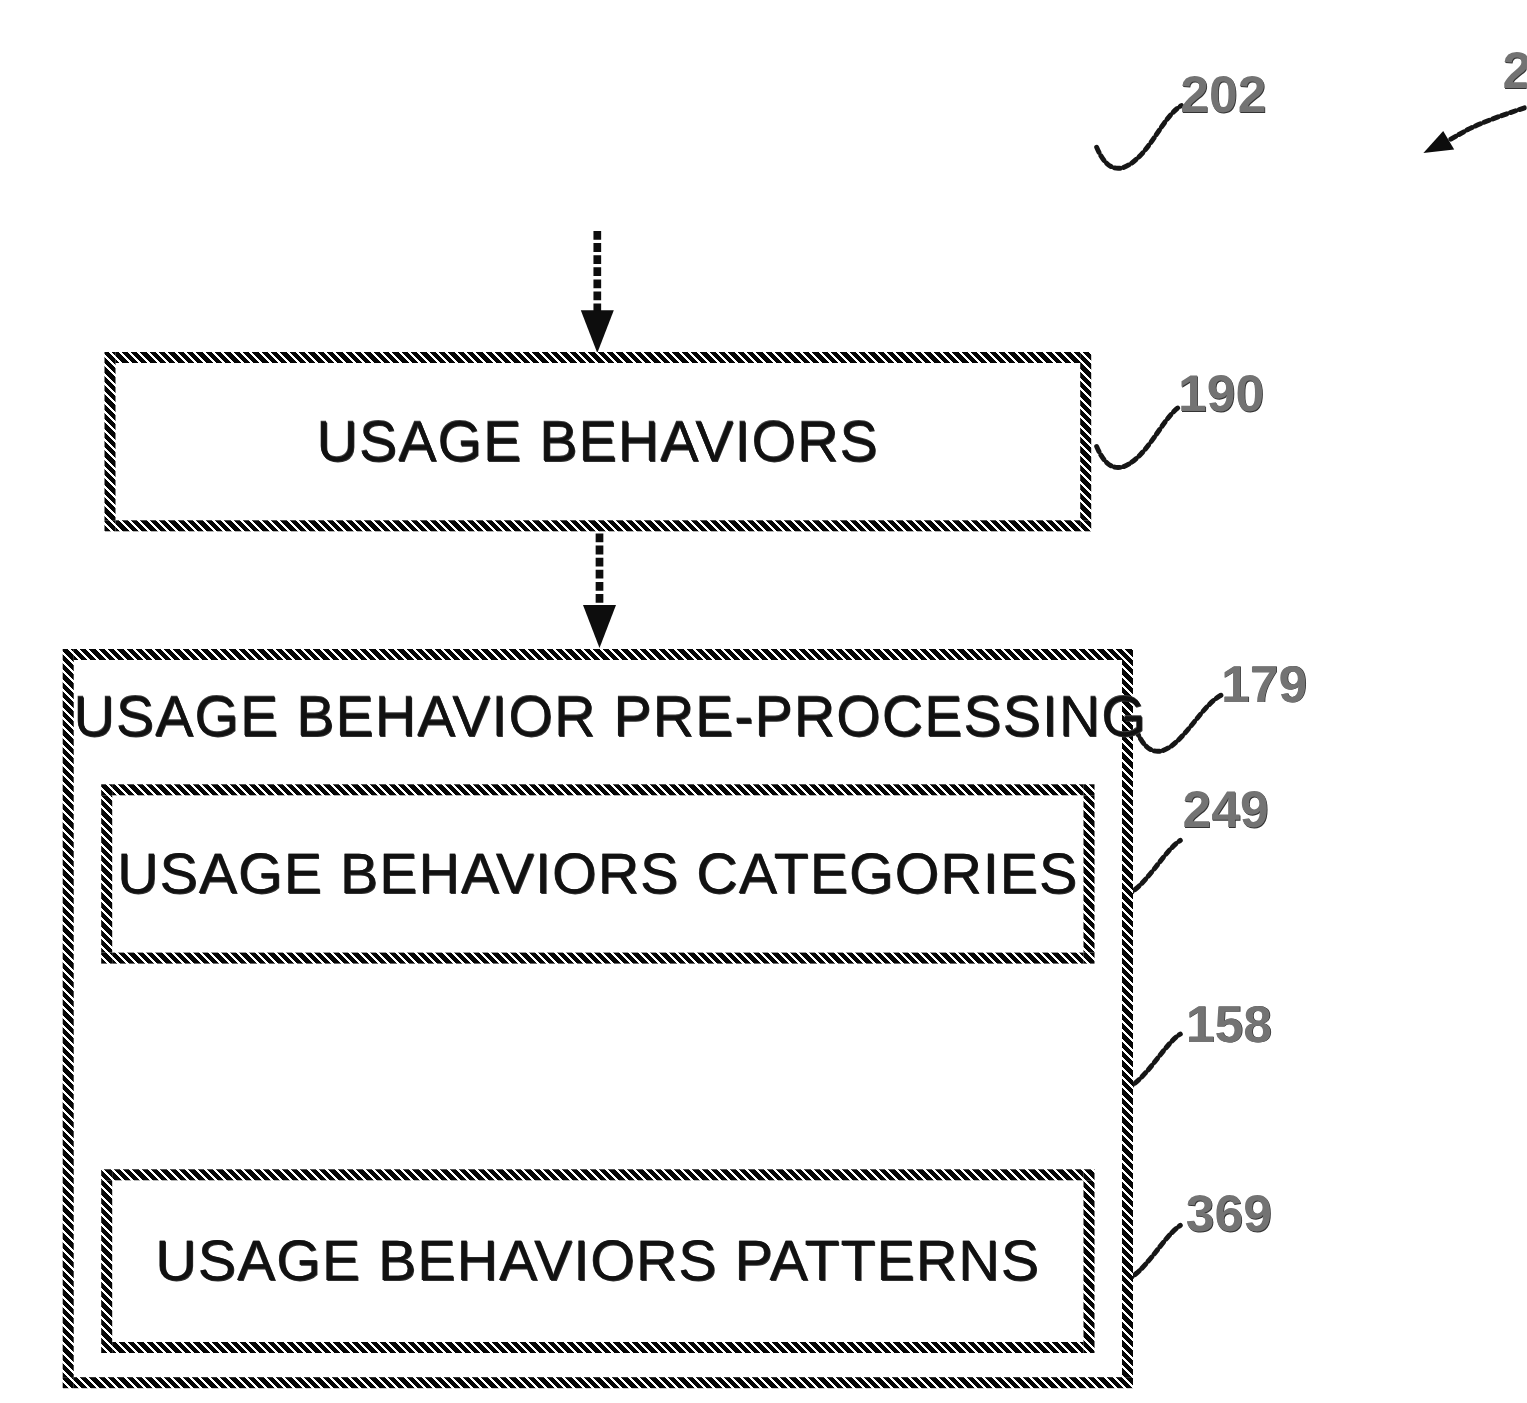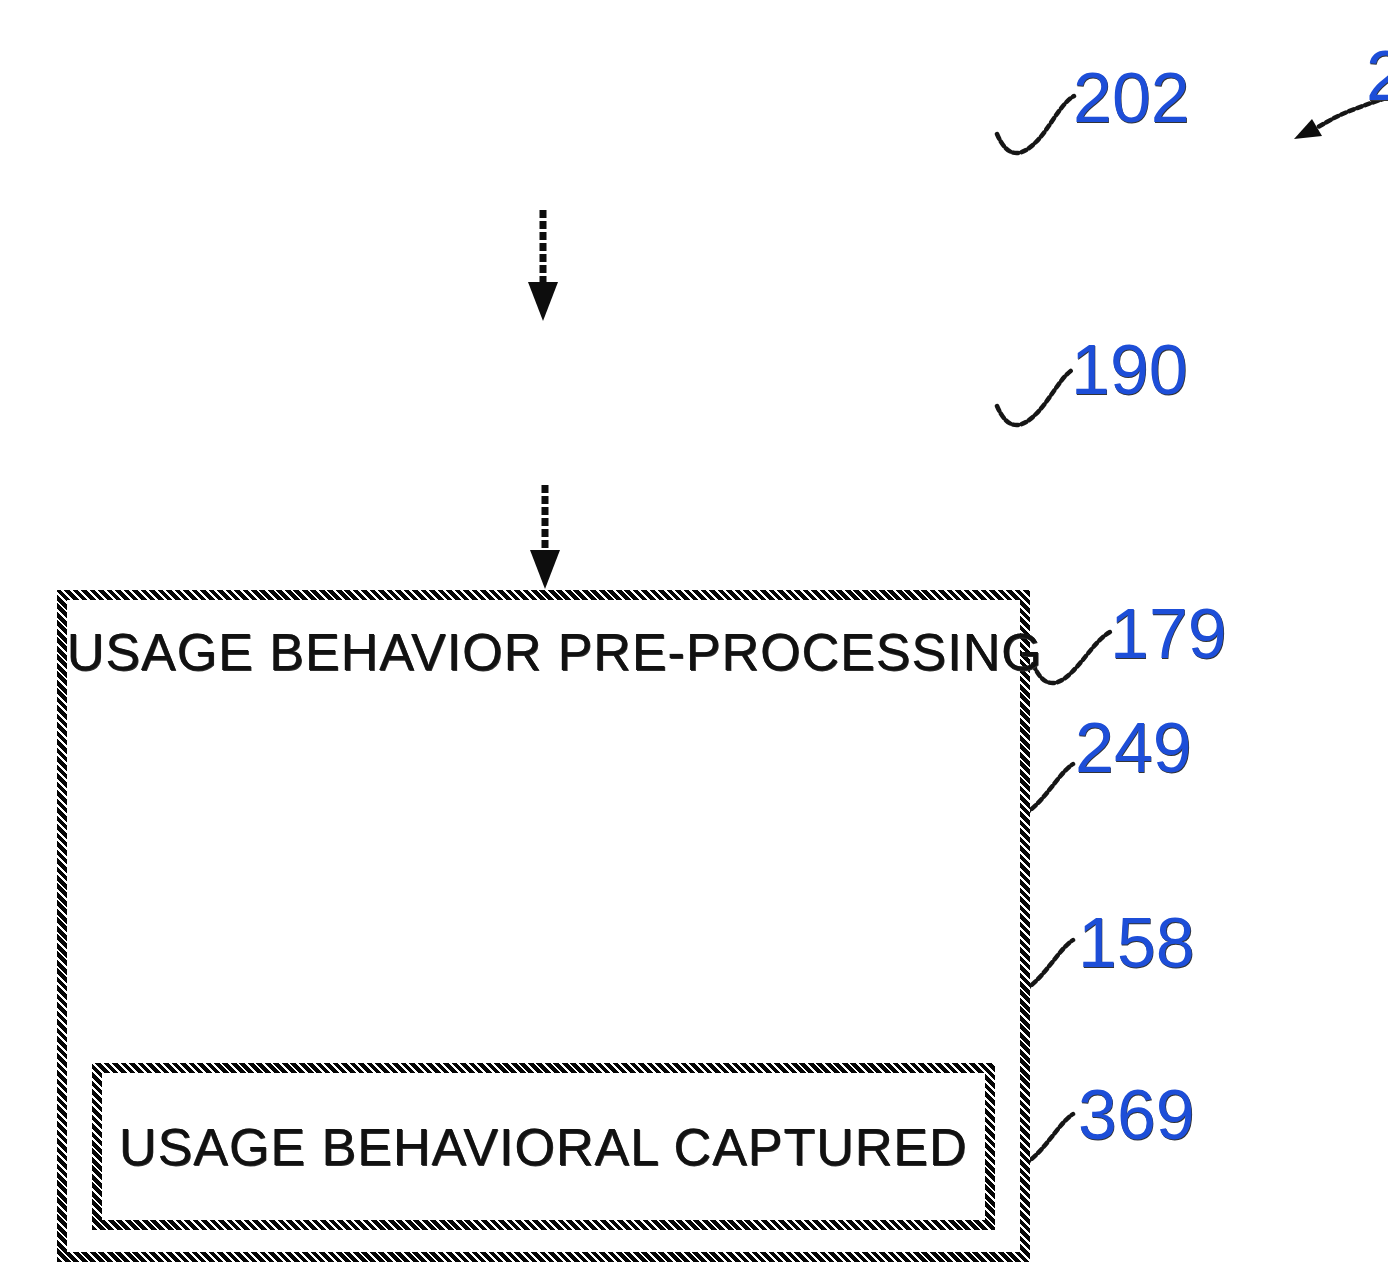--- a/index.html
+++ b/index.html
@@ -39,23 +39,23 @@
   }
   .container-title {
     position: absolute;
     left: 0;
     top: 22px;
     width: 100%;
     text-align: right;
   }
   .ref-num {
     position: absolute;
-    font-size: 70px;
-    font-weight: 400;
-    color: #1d4ed8;
+    font-size: 47px;
+    font-weight: 700;
+    color: #737373;
     text-shadow: 0.6px 0.6px 0 #333333;
     white-space: nowrap;
   }
   .overlay {
     position: absolute;
     left: 0;
     top: 0;
     width: 1388px;
     height: 1275px;
     pointer-events: none;
@@ -103,33 +103,39 @@
     <path class="leader" d="M998,1150 C1009,1172 1023,1168 1037,1154 C1051,1140 1061,1122 1073,1114"></path>
 
     <g>
       <path class="leader" d="M1386,98 C1368,104 1350,110 1334,118 L1318,127"></path>
       <polygon class="flow-head" points="1294,139 1312,119 1322,136"></polygon>
     </g>
   </svg>
 
   <div class="ref-num" style="left:1073px; top:58px;">202</div>
 
+  <div class="node-box" style="left:95px; top:320px; width:897px; height:163px;">
+    <span class="node-label">USAGE BEHAVIORS</span>
+  </div>
   <div class="ref-num" style="left:1071px; top:330px;">190</div>
 
   <div class="node-box" style="left:57px; top:590px; width:973px; height:672px; display:block;">
     <div class="container-title">
       <span class="node-label">USAGE BEHAVIOR PRE-PROCESSING</span>
     </div>
   </div>
   <div class="ref-num" style="left:1110px; top:594px;">179</div>
 
+  <div class="node-box" style="left:92px; top:713px; width:903px; height:163px;">
+    <span class="node-label">USAGE BEHAVIORS CATEGORIES</span>
+  </div>
   <div class="ref-num" style="left:1075px; top:708px;">249</div>
 
   <div class="ref-num" style="left:1078px; top:903px;">158</div>
 
   <div class="node-box" style="left:92px; top:1063px; width:903px; height:167px;">
-    <span class="node-label">USAGE BEHAVIORAL CAPTURED</span>
+    <span class="node-label">USAGE BEHAVIORS PATTERNS</span>
   </div>
   <div class="ref-num" style="left:1078px; top:1075px;">369</div>
 
   <div class="ref-num" style="left:1366px; top:36px;">2</div>
 
 </div>
 
 </body></html>

